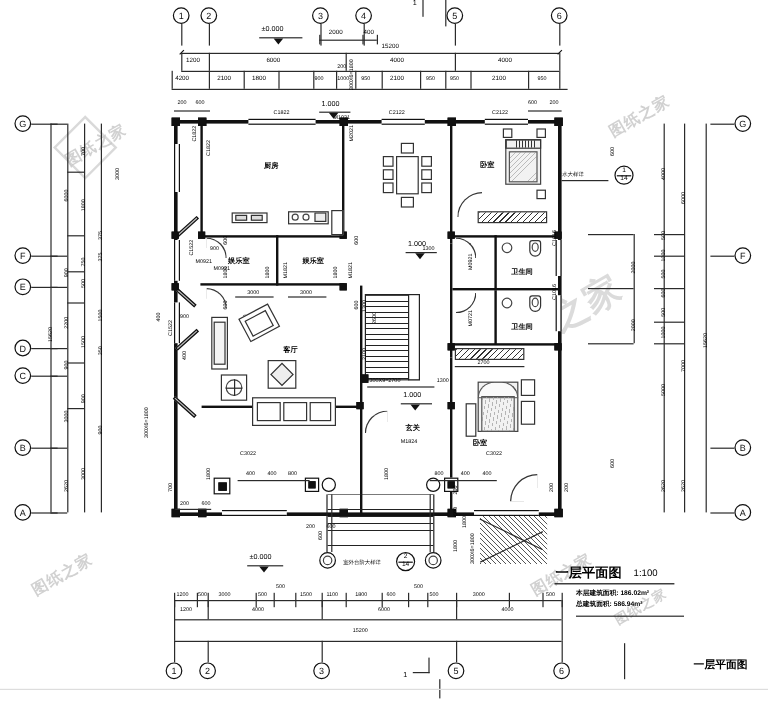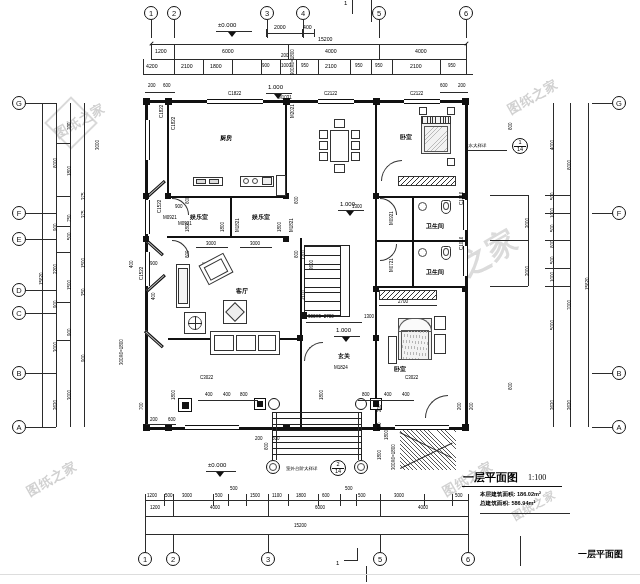--- a/index.html
+++ b/index.html
@@ -63,21 +63,21 @@
   .colsq{position:absolute;border:0.9px solid #111;box-sizing:border-box;background:#fff;}
 
   
   .stair{position:absolute;border:0.7px solid #222;box-sizing:border-box;
     background:repeating-linear-gradient(180deg,#222 0 0.7px,transparent 0.7px 4.6px);}
   .arcq{position:absolute;border-top:0.7px solid #333;border-right:0.7px solid #333;
        border-radius:0 100% 0 0;background:transparent;}
 
   .title-rule{position:absolute;background:#111;height:1.1px;}
   .ttl{position:absolute;font-size:11px;font-weight:700;white-space:nowrap;}
-  .scl{position:absolute;font-size:8px;white-space:nowrap;font-family:Liberation Serif, serif;}
+  .scl{position:absolute;font-size:8px;white-space:nowrap;}
   .note{position:absolute;font-size:5.6px;white-space:nowrap;font-weight:700;}
 </style>
 </head>
 <body>
 
 <div id="sheet">
 
   <div class="wmbox" style="left:52px;top:104px;"></div>
   <div class="wm" style="left:52px;top:112px;">图纸之家</div>
   <div class="wm" style="left:24px;top:470px;">图纸之家</div>

